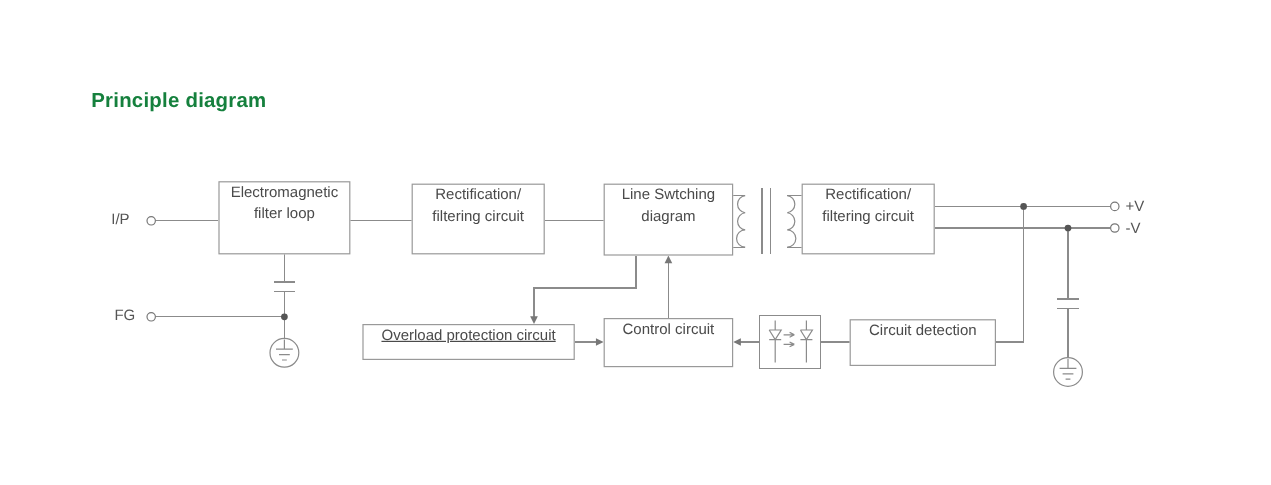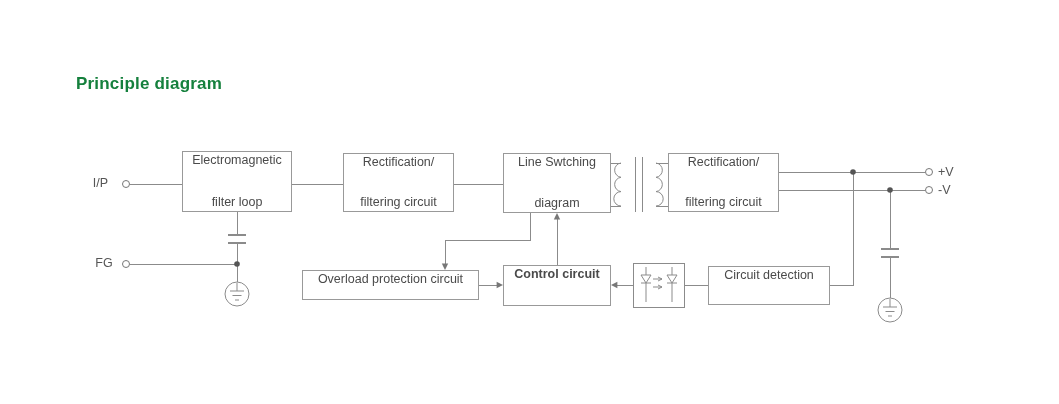--- a/index.html
+++ b/index.html
@@ -2,28 +2,28 @@
 <html><head>
 <meta charset="utf-8">
 <style>
   * { margin: 0; padding: 0; box-sizing: border-box; }
   html, body { background: #ffffff; }
   body { font-family: "Liberation Sans", sans-serif; }
   .stage { position: relative; width: 1059px; height: 404px; background: #fff; overflow: hidden; }
   .title { position: absolute; left: 76px; top: 74px; font-size: 17px; font-weight: bold; color: #15803d; letter-spacing: .2px; }
   .wires { position: absolute; left: 0; top: 0; }
   .box { position: absolute; background: #fff; border: 1px solid #999; display: flex; flex-direction: column;
-         align-items: center; justify-content: space-between; font-size: 12.5px; color: #4a4a4a; line-height: 1.4; text-align: center; gap: 16px; }
+         align-items: center; justify-content: flex-start; font-size: 12.5px; color: #4a4a4a; line-height: 1.4; text-align: center; }
   .box span { display: block; }
   .b-emi   { left: 182px; top: 151px; width: 110px; height: 61px; }
   .b-rect1 { left: 343px; top: 153px; width: 111px; height: 59px; }
   .b-ls    { left: 503px; top: 153px; width: 108px; height: 60px; }
   .b-rect2 { left: 668px; top: 153px; width: 111px; height: 59px; }
-  .b-ovl   { left: 302px; top: 270px; width: 177px; height: 30px; }
-  .b-ctl   { left: 503px; top: 265px; width: 108px; height: 41px; font-weight: bold; }
+  .b-ovl   { left: 302px; top: 270px; width: 177px; height: 30px; text-decoration: underline; }
+  .b-ctl   { left: 503px; top: 265px; width: 108px; height: 41px; }
   .b-det   { left: 708px; top: 266px; width: 122px; height: 39px; }
   .tlabel { position: absolute; font-size: 12.5px; color: #555; }
   .l-ip  { left: 76px;  top: 176px; width: 32px; text-align: right; }
   .l-fg  { left: 88px;  top: 256px; width: 32px; text-align: center; }
   .l-vp  { left: 938px; top: 165px; }
   .l-vm  { left: 938px; top: 183px; }
 </style>
 </head>
 <body>
 

